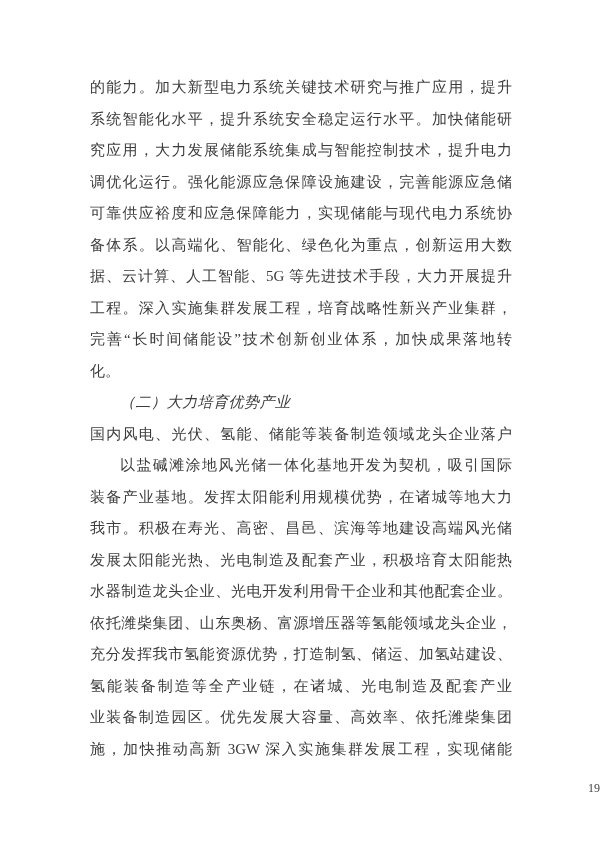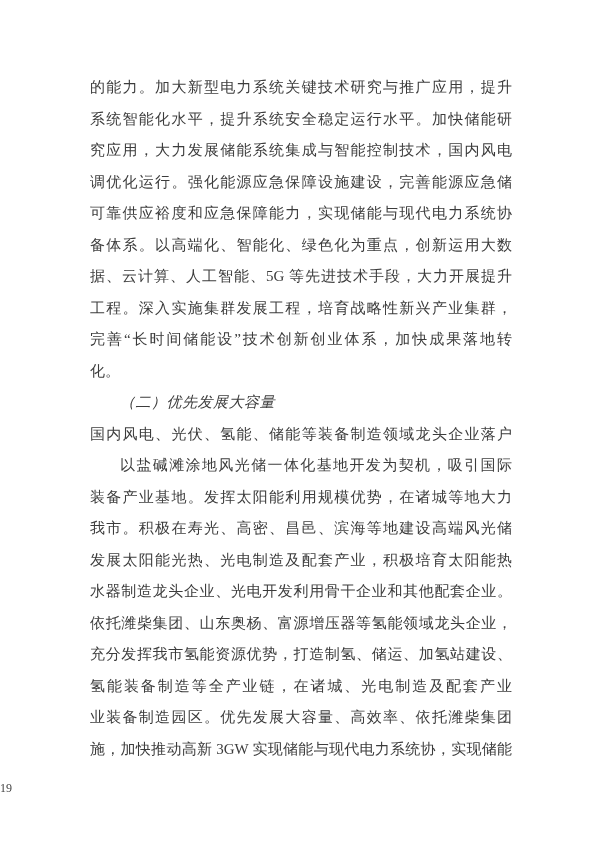--- a/index.html
+++ b/index.html
@@ -50,52 +50,52 @@
     text-indent: 2em;
     font-style: italic;
     font-weight: 500;
     letter-spacing: 0.5px;
   }
   .pagenum {
     position: absolute;
     left: 0;
     top: 781px;
     width: 100%;
-    text-align: left;
+    text-align: right;
     font-size: 12px;
     color: #444444;
   }
 </style>
 </head>
 <body>
 
 <div class="page">
   <div class="textblock">
 
     <div class="line just">的能力。加大新型电力系统关键技术研究与推广应用，提升</div>
     <div class="line just">系统智能化水平，提升系统安全稳定运行水平。加快储能研</div>
-    <div class="line just">究应用，大力发展储能系统集成与智能控制技术，国内风电</div>
+    <div class="line just">究应用，大力发展储能系统集成与智能控制技术，提升电力</div>
     <div class="line just">调优化运行。强化能源应急保障设施建设，完善能源应急储</div>
     <div class="line just">可靠供应裕度和应急保障能力，实现储能与现代电力系统协</div>
     <div class="line just">备体系。以高端化、智能化、绿色化为重点，创新运用大数</div>
     <div class="line just">据、云计算、人工智能、5G 等先进技术手段，大力开展提升</div>
     <div class="line just">工程。深入实施集群发展工程，培育战略性新兴产业集群，</div>
     <div class="line just">完善“长时间储能设”技术创新创业体系，加快成果落地转</div>
     <div class="line end">化。</div>
 
-    <div class="line heading">（二）优先发展大容量</div>
+    <div class="line heading">（二）大力培育优势产业</div>
 
     <div class="line just">国内风电、光伏、氢能、储能等装备制造领域龙头企业落户</div>
     <div class="line just indent">以盐碱滩涂地风光储一体化基地开发为契机，吸引国际</div>
     <div class="line just">装备产业基地。发挥太阳能利用规模优势，在诸城等地大力</div>
     <div class="line just">我市。积极在寿光、高密、昌邑、滨海等地建设高端风光储</div>
     <div class="line just">发展太阳能光热、光电制造及配套产业，积极培育太阳能热</div>
     <div class="line just">水器制造龙头企业、光电开发利用骨干企业和其他配套企业。</div>
     <div class="line just">依托潍柴集团、山东奥杨、富源增压器等氢能领域龙头企业，</div>
     <div class="line just">充分发挥我市氢能资源优势，打造制氢、储运、加氢站建设、</div>
     <div class="line just">氢能装备制造等全产业链，在诸城、光电制造及配套产业</div>
     <div class="line just">业装备制造园区。优先发展大容量、高效率、依托潍柴集团</div>
-    <div class="line just">施，加快推动高新 3GW 实现储能与现代电力系统协，实现储能</div>
+    <div class="line just">施，加快推动高新 3GW 深入实施集群发展工程，实现储能</div>
 
   </div>
 
   <div class="pagenum">19</div>
 </div>
 
 </body></html>

